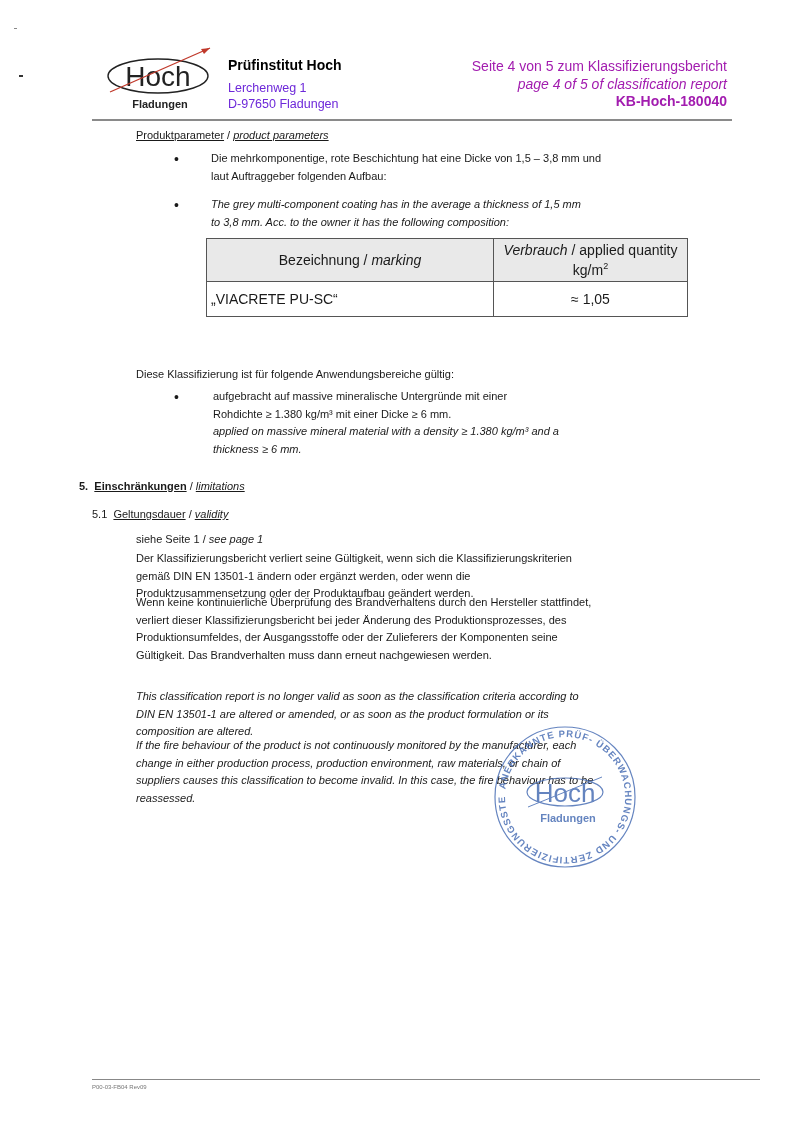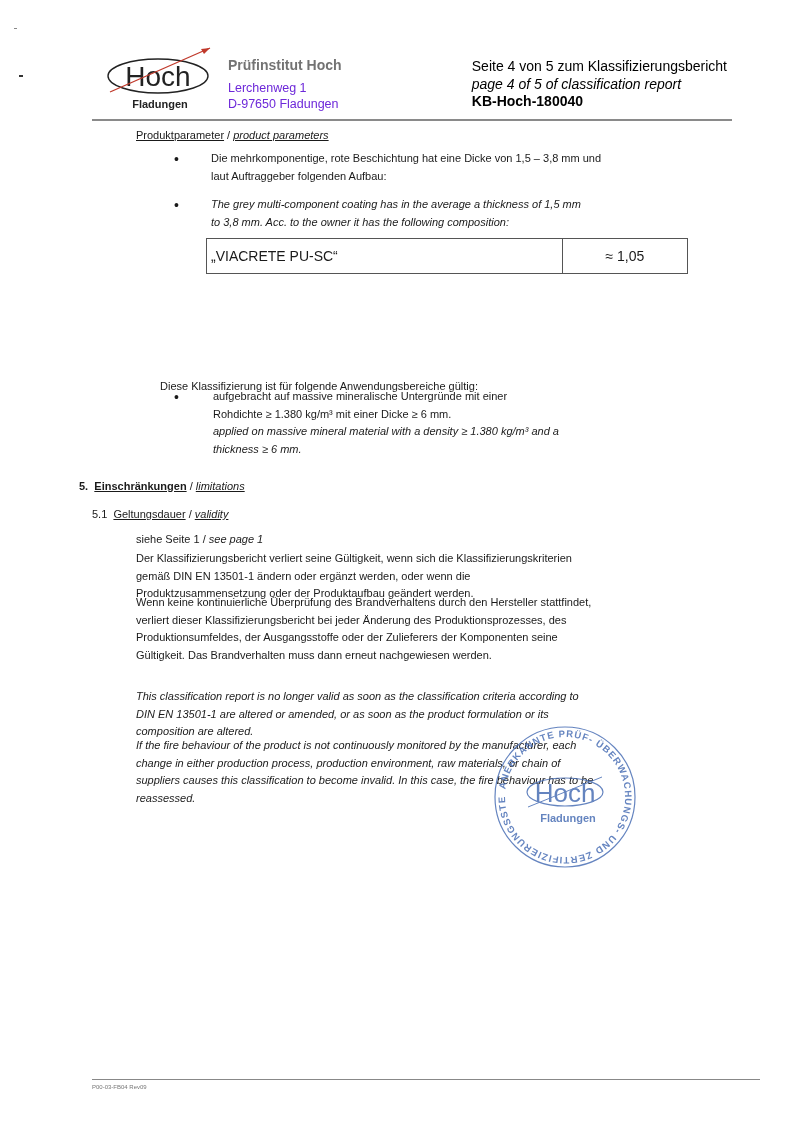--- a/index.html
+++ b/index.html
@@ -1,22 +1,22 @@
 <!DOCTYPE html>
 <html><head>
 <meta charset="utf-8">
 <style>
   html, body { margin:0; padding:0; background:#ffffff; }
   body { width:800px; height:1131px; position:relative; overflow:hidden;
          font-family:"Liberation Sans", sans-serif; color:#1a1a1a; }
   .abs { position:absolute; }
   .logo { left:106px; top:42px; width:120px; height:70px; }
-  .inst-name { left:228px; top:57px; font-size:14px; font-weight:bold; color:#737373; }
+  .inst-name { left:228px; top:57px; font-size:14px; font-weight:bold; color:#000000; }
   .inst-addr { left:228px; top:80px; font-size:12.5px; color:#6d28d9; line-height:16px; }
-  .hdr-right { right:73px; top:58px; text-align:left; font-size:14px; line-height:17.5px; color:#000000; }
+  .hdr-right { right:73px; top:58px; text-align:right; font-size:14px; line-height:17.5px; color:#a21caf; }
   .hdr-right .i { font-style:italic; }
   .hdr-right .b { font-weight:bold; }
   .hdr-line { left:92px; top:119px; width:640px; height:2px; background:#8a8a8a; }
   .p { font-size:11px; line-height:17.5px; }
   .u { text-decoration:underline; }
   .it { font-style:italic; }
   .bullet { font-size:14px; }
   table.comp { border-collapse:collapse; font-size:14px; }
   table.comp td { border:1px solid #555; padding:0 4px; height:34px; }
   table.comp tr.head td { background:#e9e9e9; height:42px; }
@@ -65,28 +65,37 @@
 </div>
 
 <div class="abs bullet" style="left:174px;top:197px;">•</div>
 <div class="abs p it" style="left:211px;top:196px;">
   <div>The grey multi-component coating has in the average a thickness of 1,5 mm</div>
   <div>to 3,8 mm. Acc. to the owner it has the following composition:</div>
 </div>
 
 <table class="comp abs" style="left:206px;top:238px;width:482px;">
   <tbody>
+      <tr class="head">
+    <td style="width:278px;text-align:center;">
+      <span>Bezeichnung</span> / <span class="it">marking</span>
+    </td>
+    <td style="text-align:center;line-height:16px;">
+      <div><span class="it">Verbrauch</span> / <span>applied quantity</span></div>
+      <div><span>kg/m</span><sup style="font-size:9px;">2</sup></div>
+    </td>
+  </tr>
   <tr>
     <td>„VIACRETE PU-SC“</td>
     <td style="text-align:center;margin-top:38px;">≈ 1,05</td>
   </tr>
 </tbody>
   </table>
 
-<div class="abs p" style="left:136px;top:378px;margin-left:24px;">Diese Klassifizierung ist für folgende Anwendungsbereiche gültig:</div>
+<div class="abs p" style="left:136px;top:366px;">Diese Klassifizierung ist für folgende Anwendungsbereiche gültig:</div>
 <div class="abs bullet" style="left:174px;top:389px;">•</div>
 <div class="abs p" style="left:213px;top:388px;">
   <div>aufgebracht auf massive mineralische Untergründe mit einer</div>
   <div>Rohdichte ≥ 1.380 kg/m³ mit einer Dicke ≥ 6 mm.</div>
   <div class="it">applied on massive mineral material with a density ≥ 1.380 kg/m³ and a</div>
   <div class="it">thickness ≥ 6 mm.</div>
 </div>
 
 <div class="abs p" style="left:79px;top:478px;font-weight:bold;">
   <span>5.</span>&nbsp;

